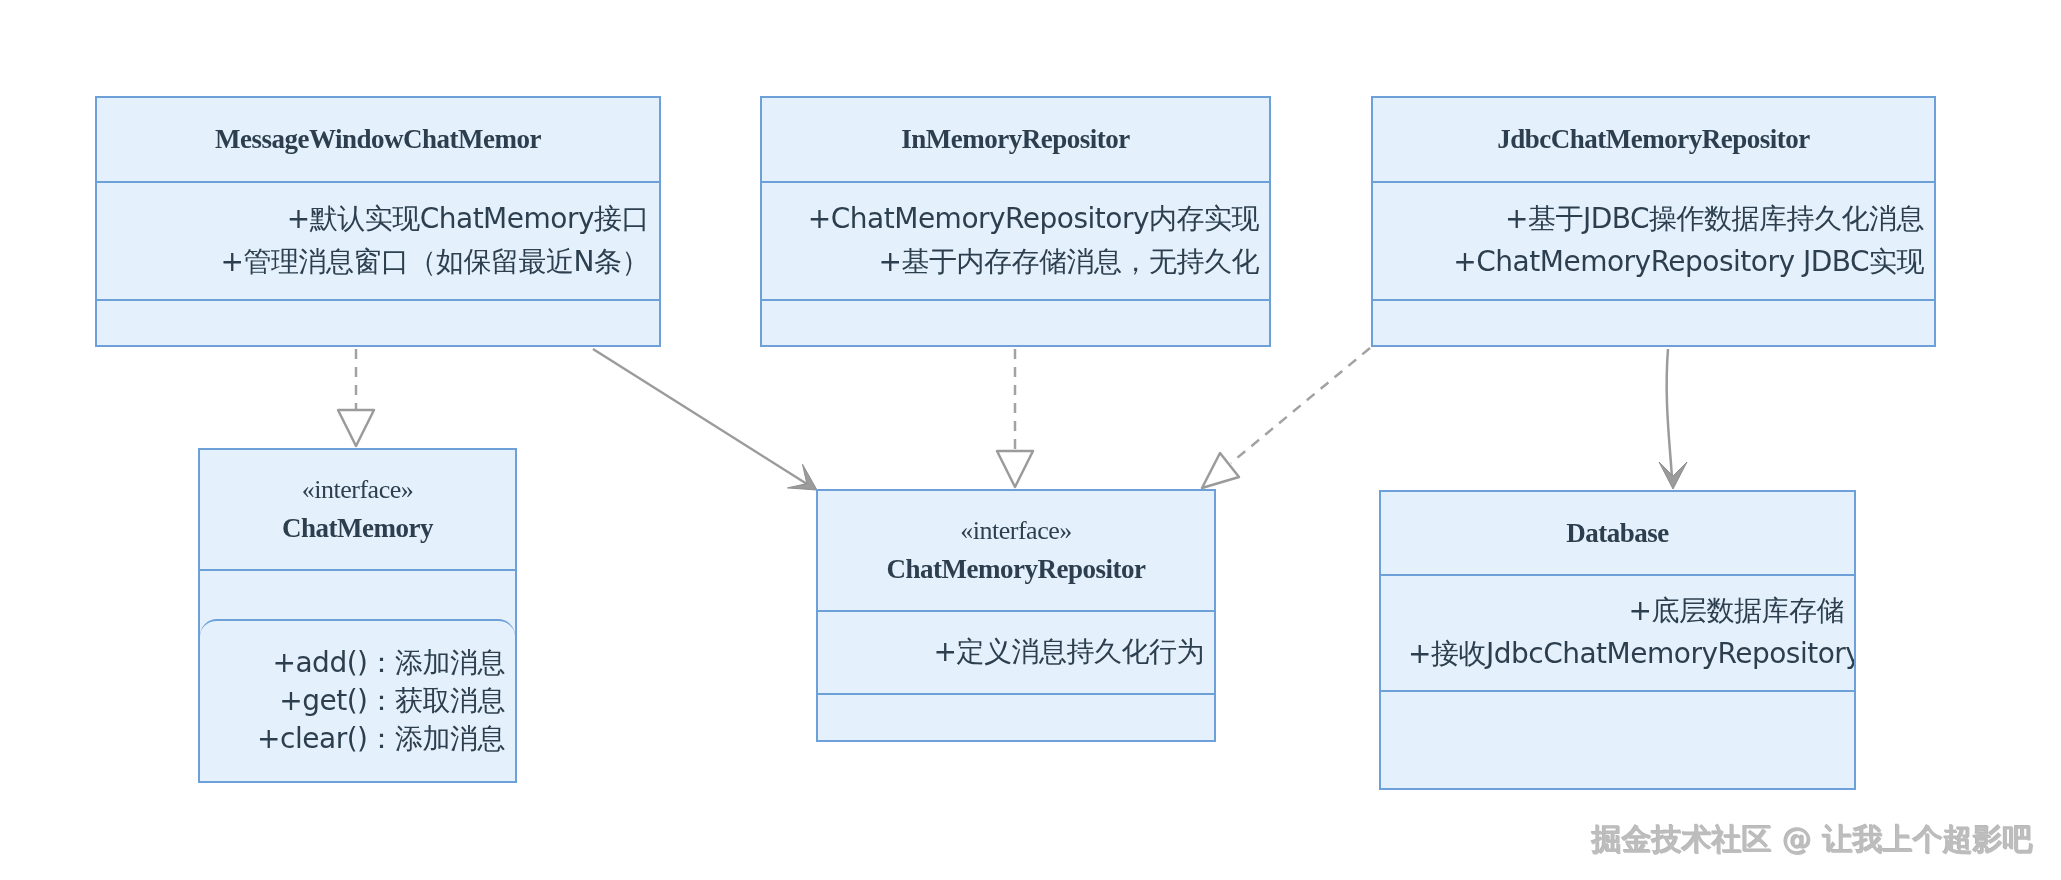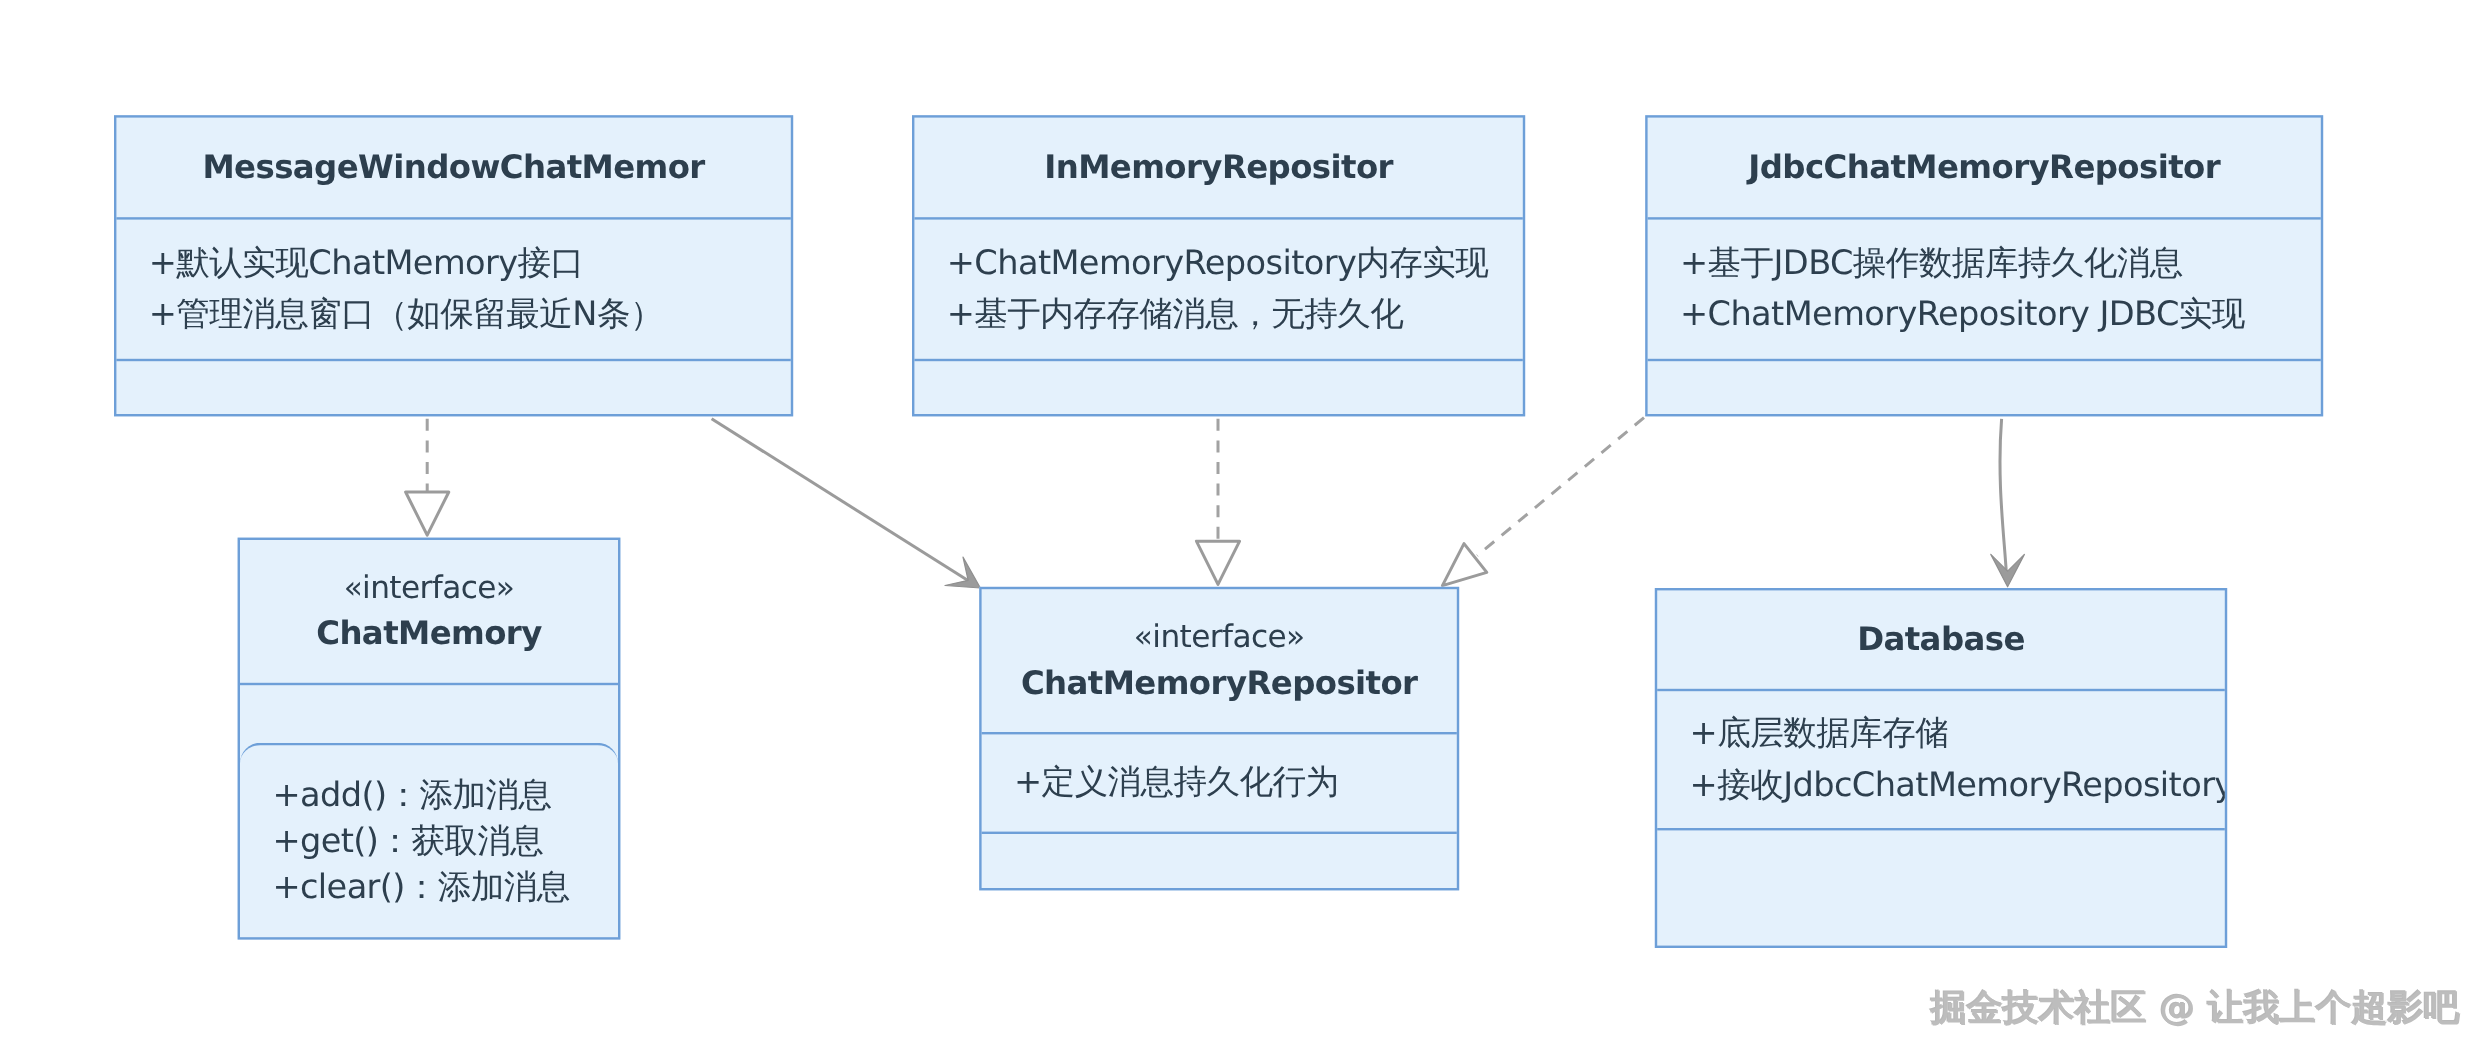--- a/index.html
+++ b/index.html
@@ -18,32 +18,33 @@
   .uml-class {
     position: absolute; box-sizing: border-box;
     background: #e4f1fc; border: 2px solid #6d9fd8;
     display: flex; flex-direction: column;
   }
   .cell { box-sizing: border-box; overflow: hidden; }
   .cell + .cell { border-top: 2px solid #6d9fd8; }
   .c-title {
     display: flex; flex-direction: column; align-items: center; justify-content: center;
     text-align: center;
+    font-family: Liberation Serif, serif;
   }
   .c-title .name { font-weight: bold; font-size: 27px; letter-spacing: -0.5px; white-space: nowrap; }
   .c-title .stereo { font-size: 26px; letter-spacing: -0.5px; margin-bottom: 8px; }
   .c-body {
     display: flex; flex-direction: column; justify-content: center;
     padding-left: 27px; padding-right: 10px;
   }
-  .c-body .line { font-size: 28px; line-height: 1.52; white-space: nowrap; letter-spacing: -0.5px; }
+  .c-body .line { font-size: 28px; line-height: 1.52; white-space: nowrap; letter-spacing: -0.5px; text-align: right; }
   .c-body.tight .line { line-height: 1.36; }
 
   .watermark {
-    position: absolute; right: 11px; top: 820px;
+    position: absolute; right: 28px; top: 820px;
     font-size: 30px; font-weight: bold; white-space: nowrap;
     color: #bdbdbd;
     text-shadow: -1px -1px 0 rgba(125,125,125,0.55), 1px 1px 0 #ffffff;
   }
 </style>
 </head>
 <body>
 
 <div class="canvas">
 

